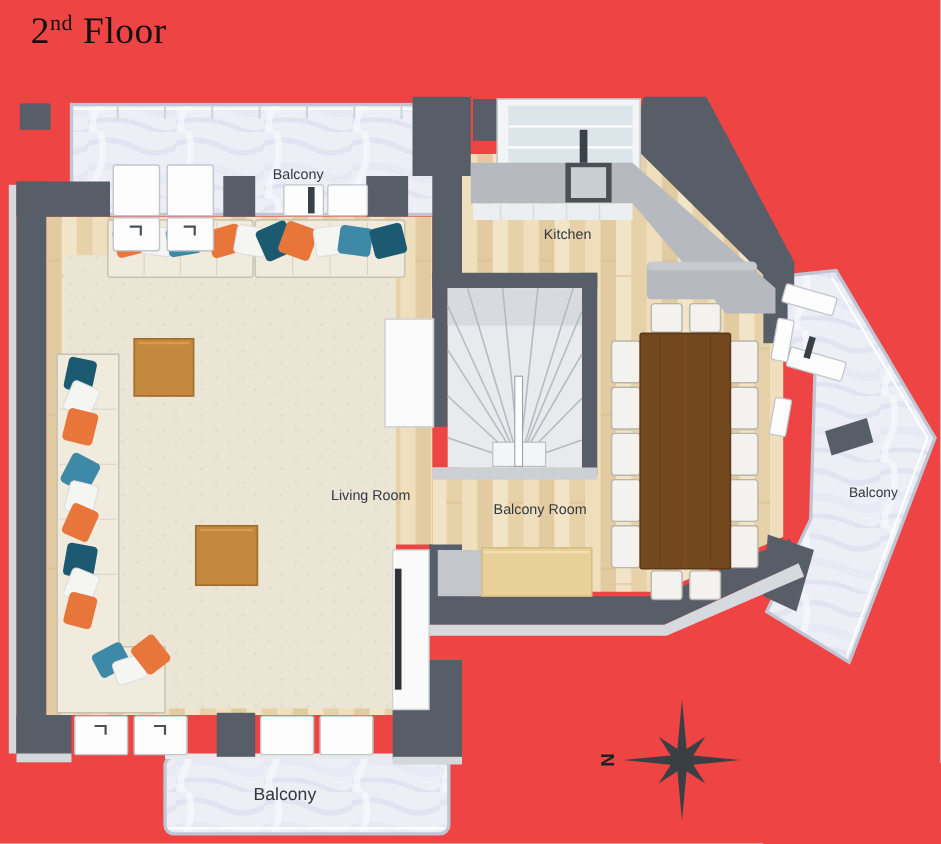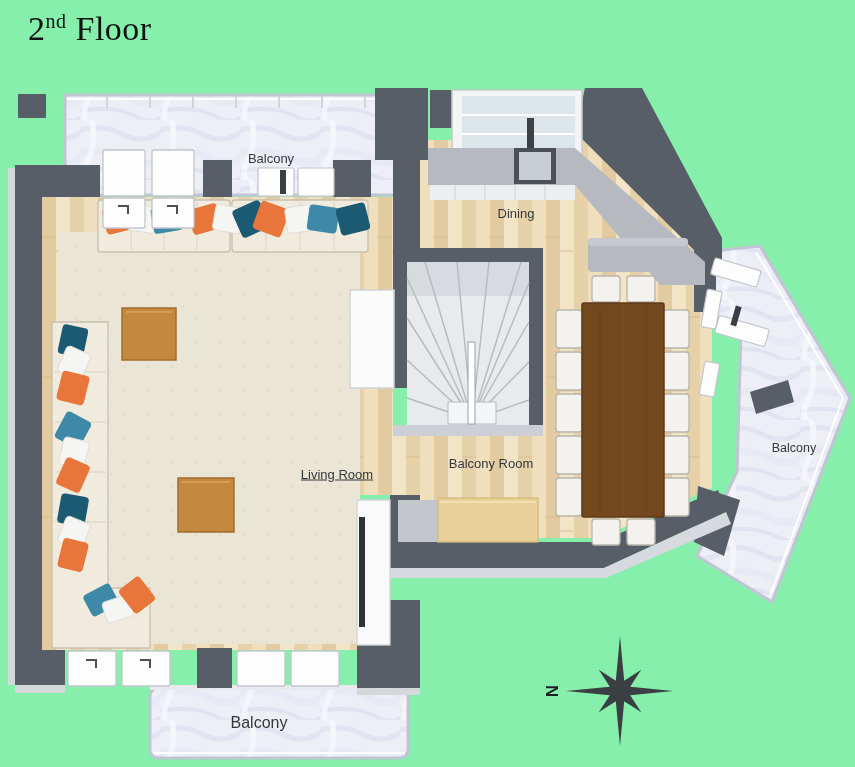--- a/index.html
+++ b/index.html
@@ -1,16 +1,16 @@
 <!DOCTYPE html>
 <html><head>
 <meta charset="utf-8">
 <style>
   html,body{margin:0;padding:0;background:#ffffff;}
-  .stage{position:relative;width:855px;height:767px;background:#86efac;overflow:hidden;
+  .stage{position:relative;width:855px;height:767px;background:#ef4444;overflow:hidden;
          font-family:"Liberation Sans",sans-serif;}
   .title{position:absolute;left:28px;top:10px;font-family:"Liberation Serif",serif;
          font-size:34px;color:#111;letter-spacing:.5px;}
   .title sup{font-size:20px;}
   .plan-svg{position:absolute;left:0;top:0;}
   .label{position:absolute;transform:translate(-50%,-50%);color:#33383e;
          font-size:13px;white-space:nowrap;}
   .label.big{font-size:16px;}
   .label.small{font-size:12.5px;}
   .north{position:absolute;transform:translate(-50%,-50%) rotate(-90deg);
@@ -274,20 +274,20 @@
       <rect x="702" y="362" width="15" height="34" rx="2" transform="rotate(10 709 379)"></rect>
       <rect x="733" y="306" width="6" height="20" fill="#3a3f44" stroke="none" transform="rotate(16 736 316)"></rect>
     </g>
 
     <g>
       <polygon fill="#3a3f44" points="673,691 630.2,695.2 641.2,712.2 624.2,701.2 620,746 615.8,701.2 598.8,712.2 609.8,695.2 566,691 609.8,686.8 598.8,669.8 615.8,680.8 620,636 624.2,680.8 641.2,669.8 630.2,686.8"></polygon>
     </g>
   </svg>
 
   <div class="label" style="left:271px;top:158px;">Balcony</div>
-  <div class="label" style="left:516px;top:213px;">Dining</div>
-  <div class="label" style="left:337px;top:474px;text-decoration:underline;">Living Room</div>
+  <div class="label" style="left:516px;top:213px;">Kitchen</div>
+  <div class="label" style="left:337px;top:450px;">Living Room</div>
   <div class="label" style="left:491px;top:463px;">Balcony Room</div>
   <div class="label small" style="left:794px;top:448px;">Balcony</div>
   <div class="label big" style="left:259px;top:723px;">Balcony</div>
   <div class="north" style="left:553px;top:691px;">N</div>
 
 </div>
 
 </body></html>

